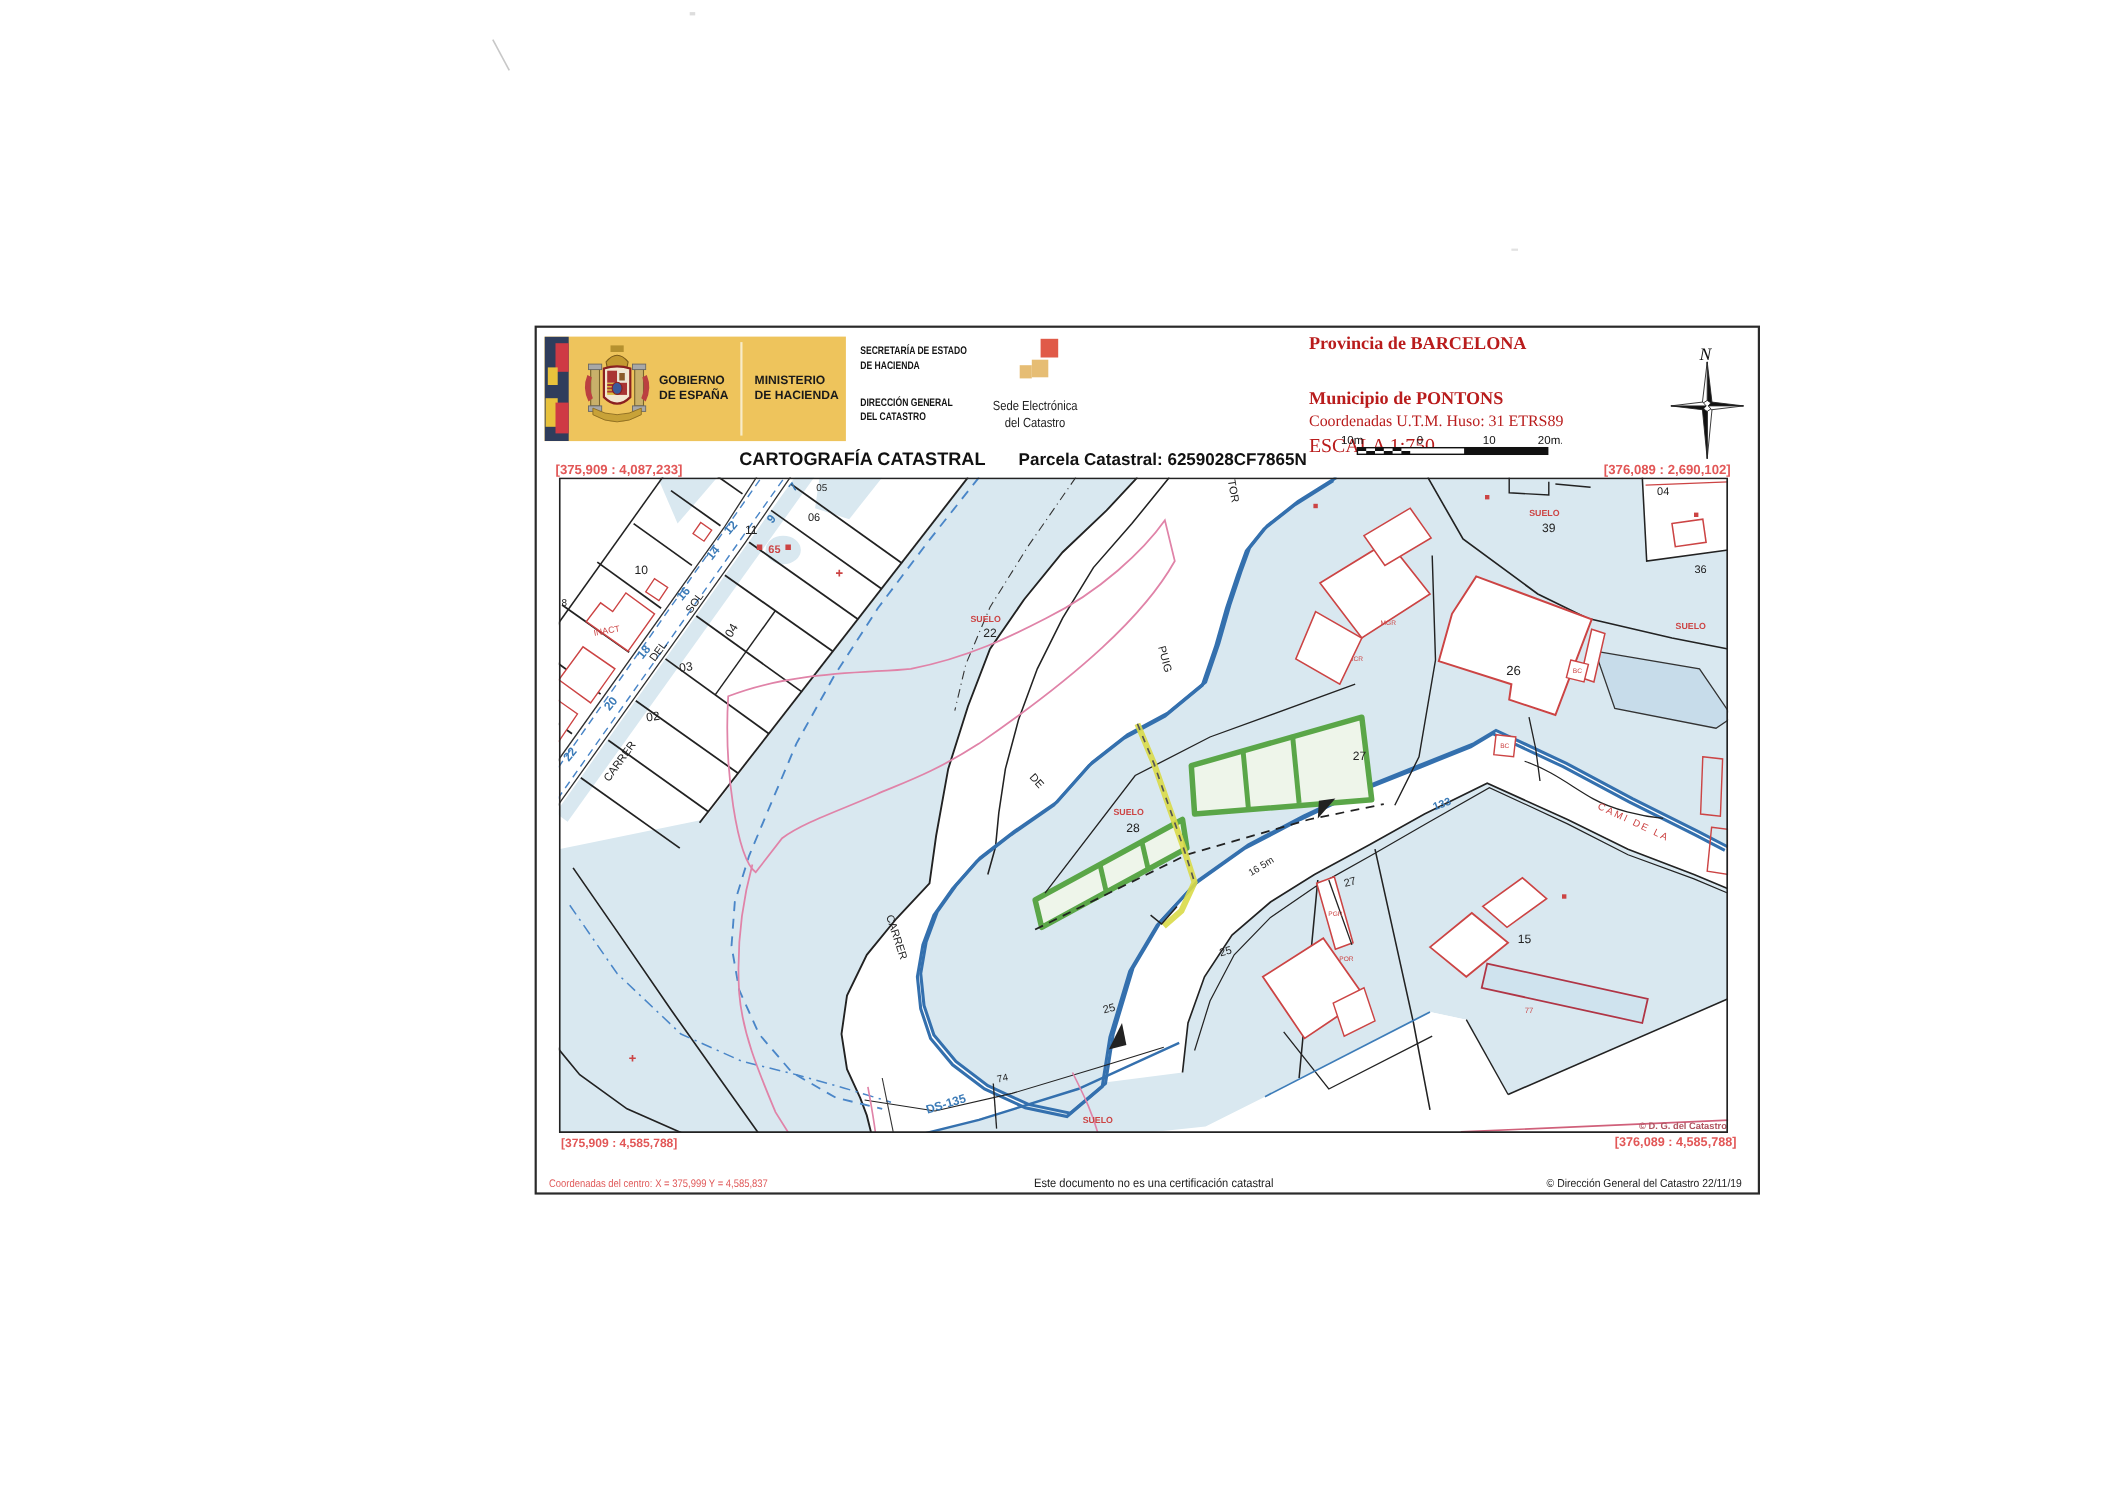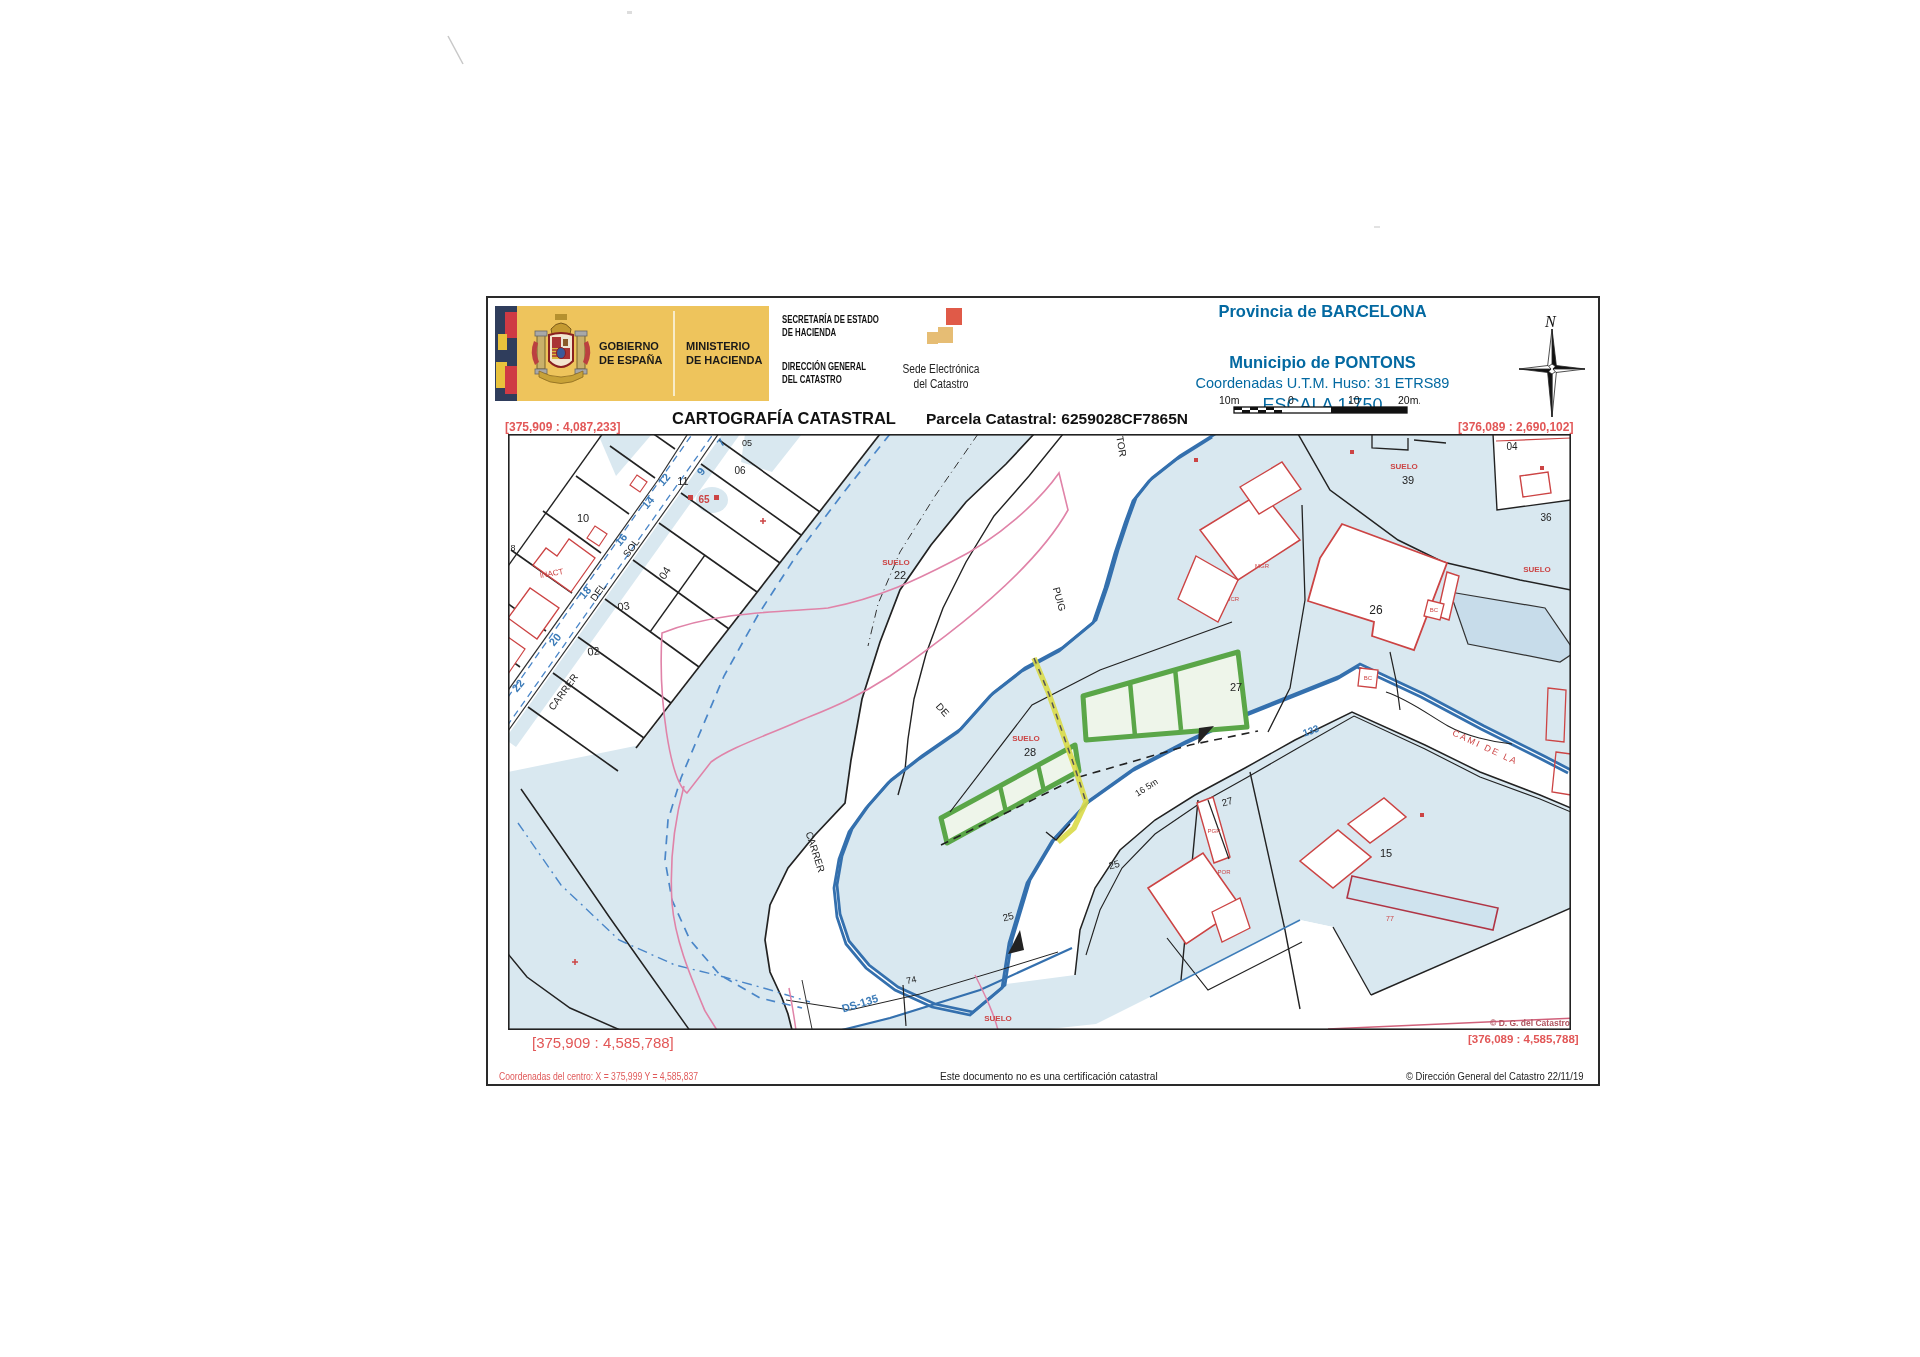--- a/index.html
+++ b/index.html
@@ -74,21 +74,21 @@
   <rect x="18" y="22" width="15" height="16" fill="#e6bd74"></rect>
   <rect x="7" y="27" width="11" height="12" fill="#e6bd74"></rect>
 </svg>
 
 <div class="abs" style="left:881px;top:362px;width:120px;color:#222;font-size:12px;line-height:14.5px;text-align:center;transform:scaleX(0.85);transform-origin:center top;">Sede Electrónica<br>del Catastro</div>
 
 <div class="abs" style="left:672px;top:409px;color:#111;font-weight:bold;font-size:16.5px;">CARTOGRAFÍA CATASTRAL</div>
 
 <div class="abs" style="left:926px;top:410px;color:#111;font-weight:bold;font-size:15.5px;">Parcela Catastral: 6259028CF7865N</div>
 
-<div class="abs" style="left:1190px;top:301px;width:265px;text-align:center;color:#0369a1;">
+<div class="abs" style="left:1190px;top:301px;width:265px;color:#b91c1c;font-family:Liberation Serif, serif;">
   <div style="font-weight:bold;font-size:16.5px;line-height:21px;">Provincia de BARCELONA</div>
   <div style="font-weight:bold;font-size:16.5px;line-height:22px;margin-top:29px;">Municipio de PONTONS</div>
   <div style="font-size:14.5px;line-height:21px;">Coordenadas U.T.M. Huso: 31 ETRS89</div>
   <div style="font-size:18px;line-height:23px;">ESCALA 1:750</div>
 </div>
 
 <svg class="abs" style="left:1210px;top:392px;" width="210" height="26">
   <text x="9" y="12" font-size="10.5" fill="#111">10m</text>
   <text x="78" y="12" font-size="10.5" fill="#111">0</text>
   <text x="138" y="12" font-size="10.5" fill="#111">10</text>
@@ -114,21 +114,21 @@
     <path d="M35 114 L30.5 68 L35 71 Z" fill="#111"></path>
     <path d="M2 66 L31 69.5 L34 66 Z" fill="#111"></path>
     <path d="M2 66 L31 62.5 L34 66 Z" fill="#fff"></path>
     <path d="M68 66 L39 62.5 L36 66 Z" fill="#111"></path>
     <path d="M68 66 L39 69.5 L36 66 Z" fill="#fff"></path>
   </g>
 </svg>
 
 <div class="abs" style="left:505px;top:420px;color:#e25757;font-size:12px;font-weight:bold;">[375,909 : 4,087,233]</div>
 <div class="abs" style="left:1458px;top:420px;color:#e25757;font-size:12px;font-weight:bold;">[376,089 : 2,690,102]</div>
-<div class="abs" style="left:532px;top:1034px;color:#e25757;font-size:15px;font-weight:normal;">[375,909 : 4,585,788]</div>
+<div class="abs" style="left:510px;top:1034px;color:#e25757;font-size:11px;font-weight:bold;">[375,909 : 4,585,788]</div>
 <div class="abs" style="left:1468px;top:1033px;color:#e25757;font-size:11.5px;font-weight:bold;">[376,089 : 4,585,788]</div>
 
 <div class="abs" style="left:499px;top:1071px;color:#e05a5a;font-size:10px;transform:scaleX(0.86);transform-origin:left top;">Coordenadas del centro: X = 375,999 Y = 4,585,837</div>
 <div class="abs" style="left:940px;top:1070px;color:#222;font-size:11px;transform:scaleX(0.92);transform-origin:left top;">Este documento no es una certificación catastral</div>
 <div class="abs" style="left:1406px;top:1070px;color:#222;font-size:10.5px;transform:scaleX(0.9);transform-origin:left top;">© Dirección General del Catastro 22/11/19</div>
 
 <svg class="abs" style="left:508px;top:434px;" width="1063" height="596" viewBox="508 434 1063 596">
 
   <rect x="508" y="434" width="1063" height="596" fill="#ffffff"></rect>
 

